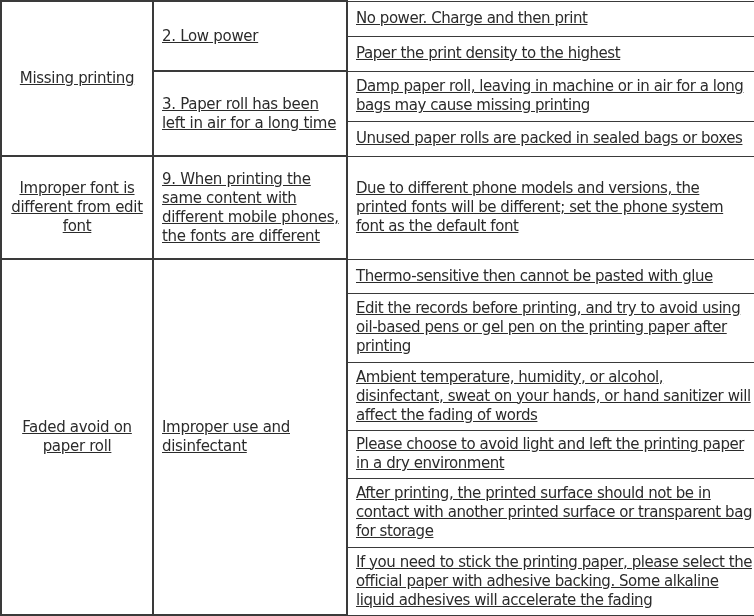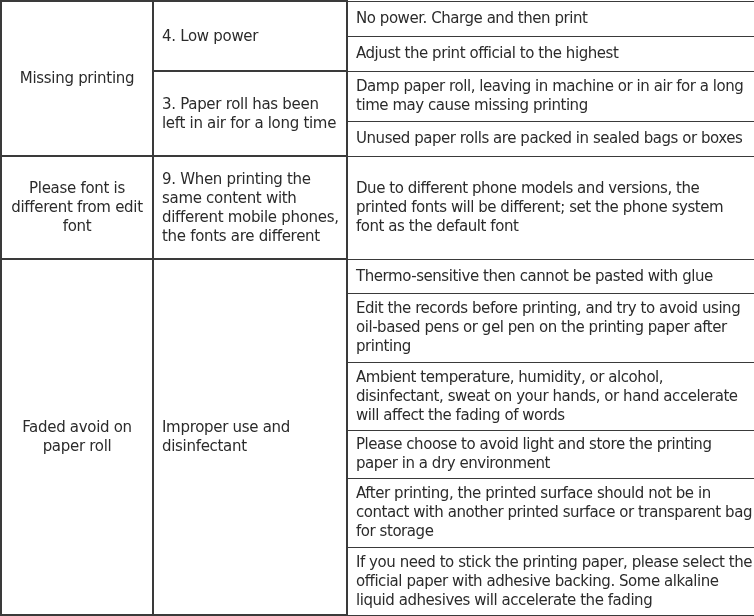--- a/index.html
+++ b/index.html
@@ -12,20 +12,21 @@
       font-family: "DejaVu Sans", sans-serif;
       font-size: 15px;
       line-height: 19px;
       color: #2b2b2b;
     }
     td {
       border: 2px solid #3a3a3a;
       padding: 0 2px;
       vertical-align: middle;
       overflow: hidden;
+      text-decoration: underline;
     }
     td.sol { border-width: 1.5px 2px 1.5px 2px; letter-spacing: -0.45px; padding-left: 8px; }
     td.issue { text-align: center; letter-spacing: -0.3px; border-radius: 31px; }
     td.cause { letter-spacing: -0.3px; padding-left: 8px; }
     col.c1 { width: 152px; }
     col.c2 { width: 194px; }
     col.c3 { width: 408px; }
   </style>
 </head>
 <body>
@@ -33,53 +34,53 @@
 <table>
   <colgroup>
       <col class="c1">
       <col class="c2">
       <col class="c3">
     </colgroup>
   <tbody>
 
     <tr style="height:35px">
       <td class="issue" rowspan="4">Missing printing</td>
-      <td class="cause" rowspan="2">4. Low power</td>
+      <td class="cause" rowspan="2">2. Low power</td>
       <td class="sol">No power. Charge and then print</td>
     </tr>
     <tr style="height:35px">
-      <td class="sol">Adjust the print official to the highest</td>
+      <td class="sol">Paper the print density to the highest</td>
     </tr>
     <tr style="height:50px">
       <td class="cause" rowspan="2">3. Paper roll has been left in air for a long time</td>
-      <td class="sol">Damp paper roll, leaving in machine or in air for a long time may cause missing printing</td>
+      <td class="sol">Damp paper roll, leaving in machine or in air for a long bags may cause missing printing</td>
     </tr>
     <tr style="height:35px">
       <td class="sol">Unused paper rolls are packed in sealed bags or boxes</td>
     </tr>
 
     <tr style="height:103px">
-      <td class="issue">Please font is different from edit font</td>
+      <td class="issue">Improper font is different from edit font</td>
       <td class="cause">9. When printing the same content with different mobile phones, the fonts are different</td>
       <td class="sol">Due to different phone models and versions, the printed fonts will be different; set the phone system font as the default font</td>
     </tr>
 
     <tr style="height:34px">
       <td class="issue" rowspan="6">Faded avoid on paper roll</td>
       <td class="cause" rowspan="6">Improper use and disinfectant</td>
       <td class="sol">Thermo-sensitive then cannot be pasted with glue</td>
     </tr>
     <tr style="height:69px">
       <td class="sol">Edit the records before printing, and try to avoid using oil-based pens or gel pen on the printing paper after printing</td>
     </tr>
     <tr style="height:68px">
-      <td class="sol">Ambient temperature, humidity, or alcohol, disinfectant, sweat on your hands, or hand accelerate will affect the fading of words</td>
+      <td class="sol">Ambient temperature, humidity, or alcohol, disinfectant, sweat on your hands, or hand sanitizer will affect the fading of words</td>
     </tr>
     <tr style="height:48px">
-      <td class="sol">Please choose to avoid light and store the printing paper in a dry environment</td>
+      <td class="sol">Please choose to avoid light and left the printing paper in a dry environment</td>
     </tr>
     <tr style="height:69px">
       <td class="sol">After printing, the printed surface should not be in contact with another printed surface or transparent bag for storage</td>
     </tr>
     <tr style="height:68px">
       <td class="sol">If you need to stick the printing paper, please select the official paper with adhesive backing. Some alkaline liquid adhesives will accelerate the fading</td>
     </tr>
   </tbody>
 </table>
 

